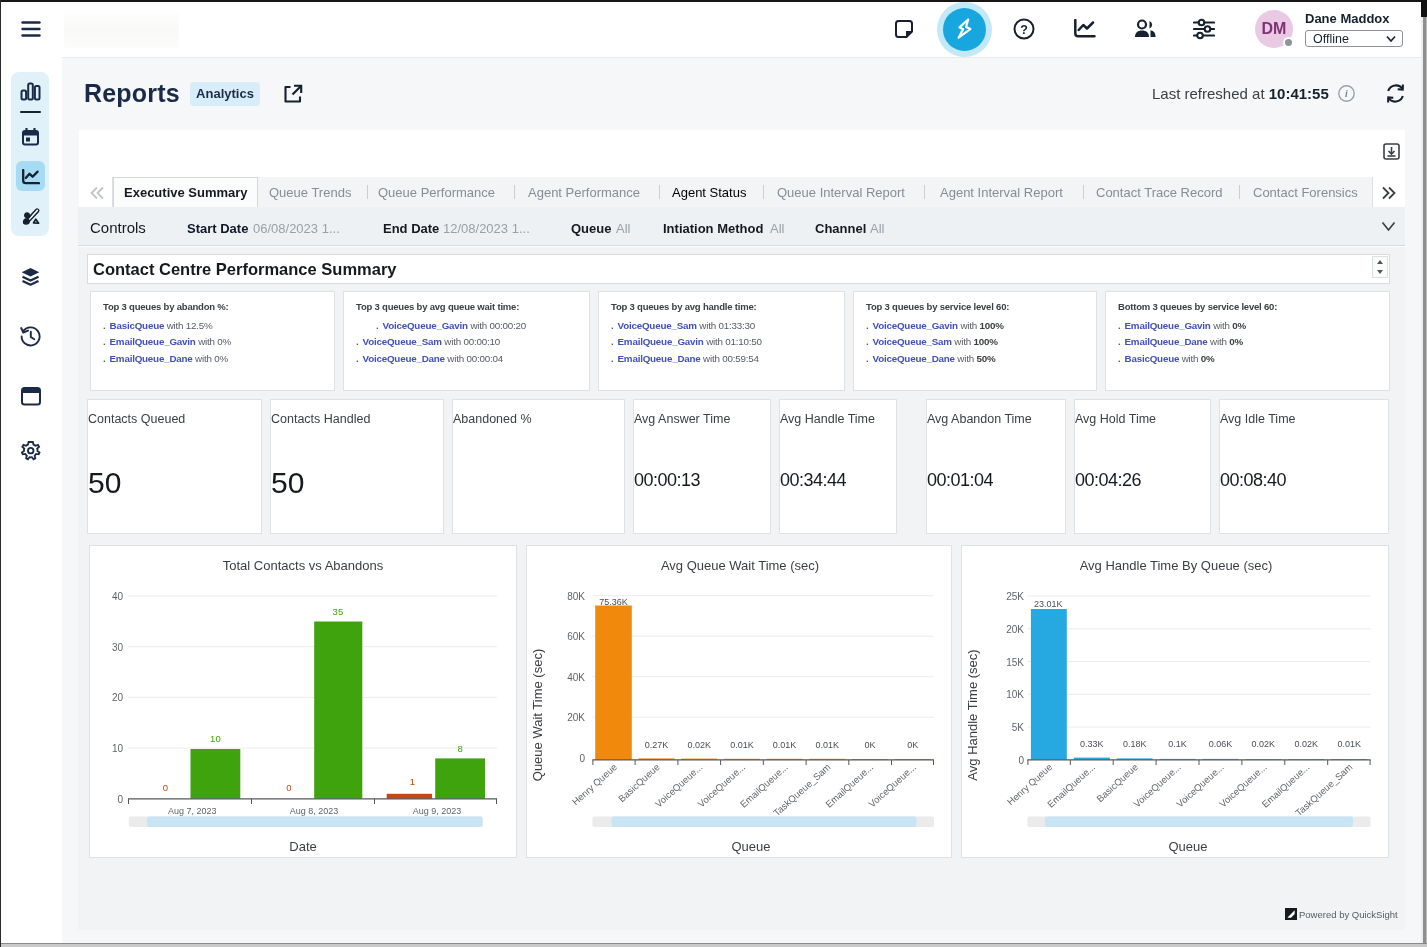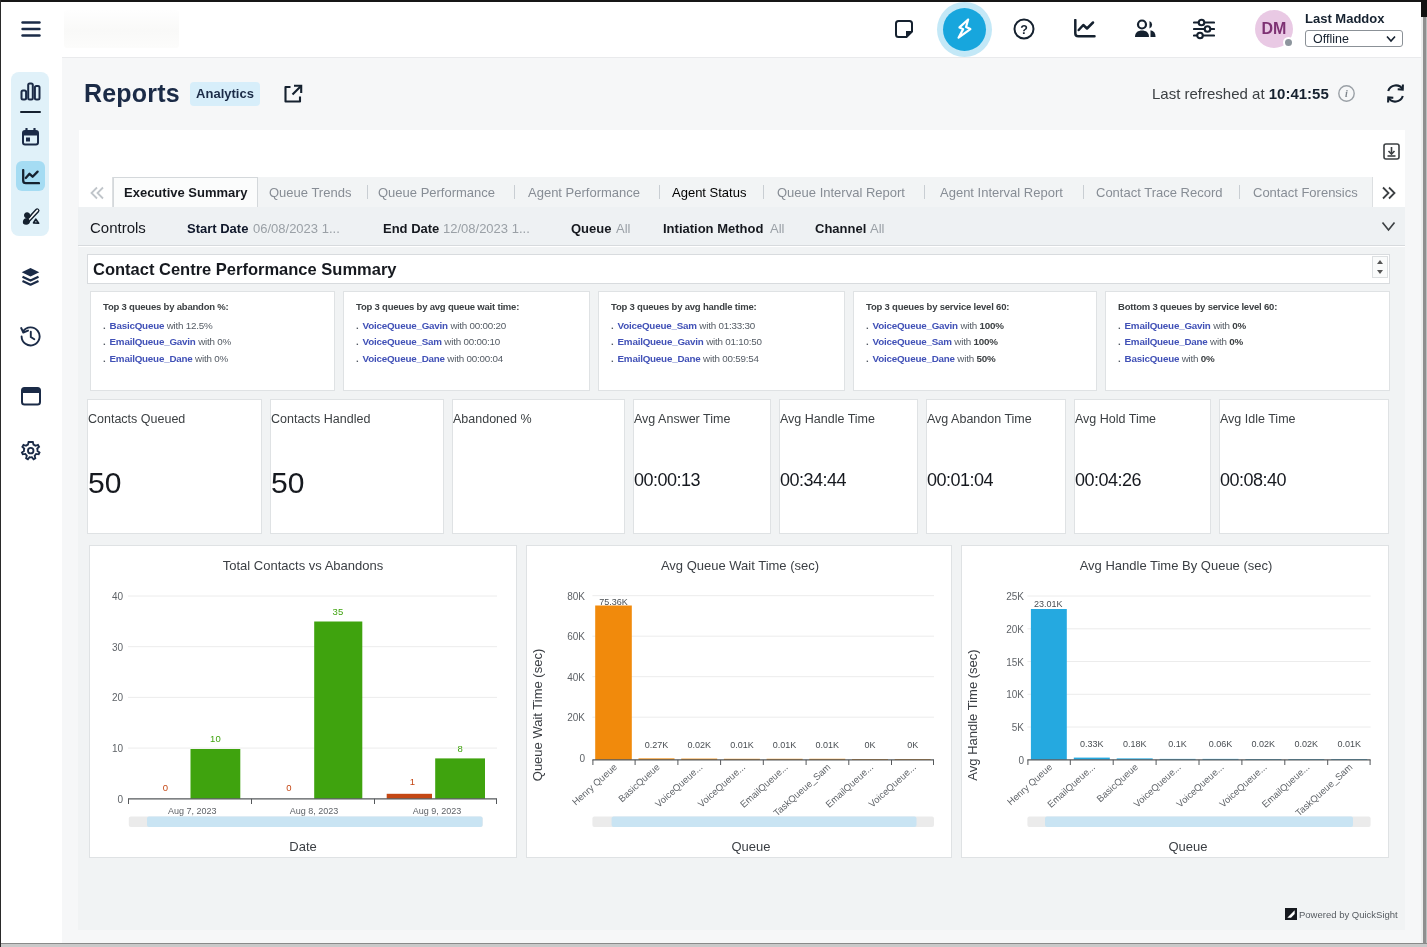--- a/index.html
+++ b/index.html
@@ -67,21 +67,21 @@
     <line x1="1" y1="11" x2="21" y2="11"></line>
     <line x1="1" y1="17.5" x2="21" y2="17.5"></line>
   </g>
   <circle cx="8.5" cy="4.5" r="2.8" fill="#fff" stroke="#15212f" stroke-width="2.1"></circle>
   <circle cx="14.5" cy="11" r="2.8" fill="#fff" stroke="#15212f" stroke-width="2.1"></circle>
   <circle cx="7" cy="17.5" r="2.8" fill="#fff" stroke="#15212f" stroke-width="2.1"></circle>
 </svg>
 
 <div class="abs" style="left:1255px;top:10px;width:38px;height:38px;border-radius:50%;background:#e9c9e4;text-align:center;line-height:38px;font-size:16px;font-weight:bold;color:#7e3173;">DM</div>
 <div class="abs" style="left:1283px;top:37px;width:11px;height:11px;border-radius:50%;background:#8d959d;border:2px solid #fff;"></div>
-<div class="abs" style="left:1305px;top:11px;font-size:13px;font-weight:bold;color:#15212f;">Last Maddox</div>
+<div class="abs" style="left:1305px;top:11px;font-size:13px;font-weight:bold;color:#15212f;">Dane Maddox</div>
 <div class="abs" style="left:1305px;top:30px;width:98px;height:17px;border:1px solid #8b9197;border-radius:3px;background:#fff;">
   <span style="position:absolute;left:7px;top:1px;font-size:12.5px;color:#15212f;">Offline</span>
   <svg style="position:absolute;right:6px;top:4px;" width="10" height="8" viewBox="0 0 10 8">
       <path d="M1 1.5 L5 6 L9 1.5" fill="none" stroke="#15212f" stroke-width="1.6"></path>
     </svg>
 </div>
 
 <div class="abs" style="left:1px;top:57px;width:61px;height:886px;background:#fff;"></div>
 <div class="abs" style="left:11px;top:72px;width:38px;height:164px;background:#e0f1f9;border-radius:8px;"></div>
 <div class="abs" style="left:16px;top:161px;width:29px;height:30px;background:#a5dcf3;border-radius:6px;"></div>
@@ -231,21 +231,21 @@
 .scard .bv { font-weight:bold; color:#3c4043; }
 </style>
 <div class="scard" style="left:90px;width:245px;">
   <div class="t">Top 3 queues by abandon %:</div>
   <div class="i" style="top:28px;"><span class="dot">.</span><span class="lnk">BasicQueue</span> with 12.5%</div>
   <div class="i" style="top:44px;"><span class="dot">.</span><span class="lnk">EmailQueue_Gavin</span> with 0%</div>
   <div class="i" style="top:60.5px;"><span class="dot">.</span><span class="lnk">EmailQueue_Dane</span> with 0%</div>
 </div>
 <div class="scard" style="left:343px;width:247px;">
   <div class="t">Top 3 queues by avg queue wait time:</div>
-  <div class="i" style="top:28px;"><span class="dot">.</span><span class="lnk">VoiceQueue_Gavin</span> with 00:00:20</div>
+  <div class="i" style="top:28px;margin-left:20px;"><span class="dot">.</span><span class="lnk">VoiceQueue_Gavin</span> with 00:00:20</div>
   <div class="i" style="top:44px;"><span class="dot">.</span><span class="lnk">VoiceQueue_Sam</span> with 00:00:10</div>
   <div class="i" style="top:60.5px;"><span class="dot">.</span><span class="lnk">VoiceQueue_Dane</span> with 00:00:04</div>
 </div>
 <div class="scard" style="left:598px;width:247px;">
   <div class="t">Top 3 queues by avg handle time:</div>
   <div class="i" style="top:28px;"><span class="dot">.</span><span class="lnk">VoiceQueue_Sam</span> with 01:33:30</div>
   <div class="i" style="top:44px;"><span class="dot">.</span><span class="lnk">EmailQueue_Gavin</span> with 01:10:50</div>
   <div class="i" style="top:60.5px;"><span class="dot">.</span><span class="lnk">EmailQueue_Dane</span> with 00:59:54</div>
 </div>
 <div class="scard" style="left:853px;width:244px;">
@@ -275,21 +275,21 @@
     <div class="kt">Contacts Handled</div>
     <div class="kvb">50</div>
   </div>
 <div class="kcard" style="left:452px;width:173px;">
     <div class="kt">Abandoned %</div>
   </div>
 <div class="kcard" style="left:633px;width:138px;">
     <div class="kt">Avg Answer Time</div>
     <div class="kv">00:00:13</div>
   </div>
-<div class="kcard" style="left:779px;width:139px;">
+<div class="kcard" style="left:779px;width:118px;">
     <div class="kt">Avg Handle Time</div>
     <div class="kv">00:34:44</div>
   </div>
 <div class="kcard" style="left:926px;width:140px;">
     <div class="kt">Avg Abandon Time</div>
     <div class="kv">00:01:04</div>
   </div>
 <div class="kcard" style="left:1074px;width:137px;">
     <div class="kt">Avg Hold Time</div>
     <div class="kv">00:04:26</div>

